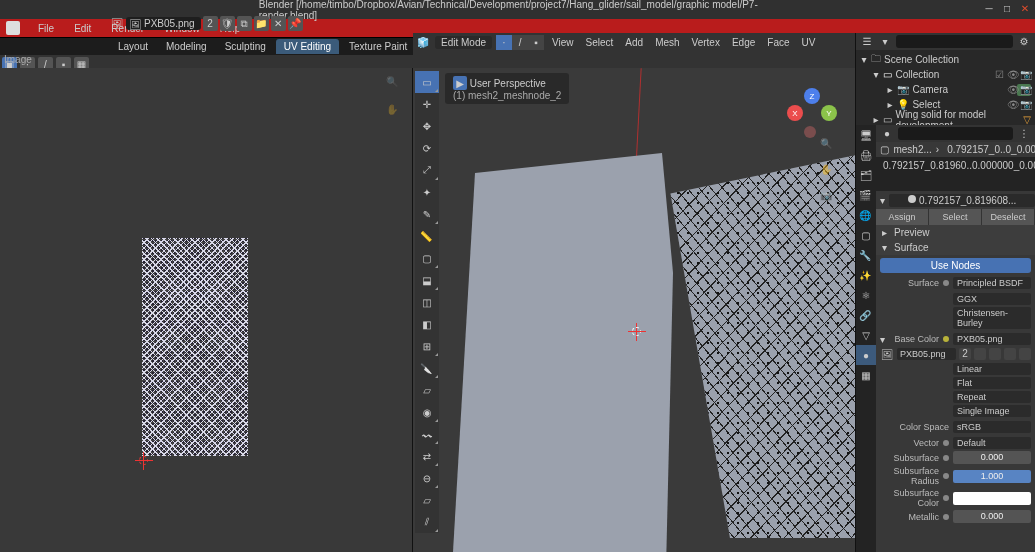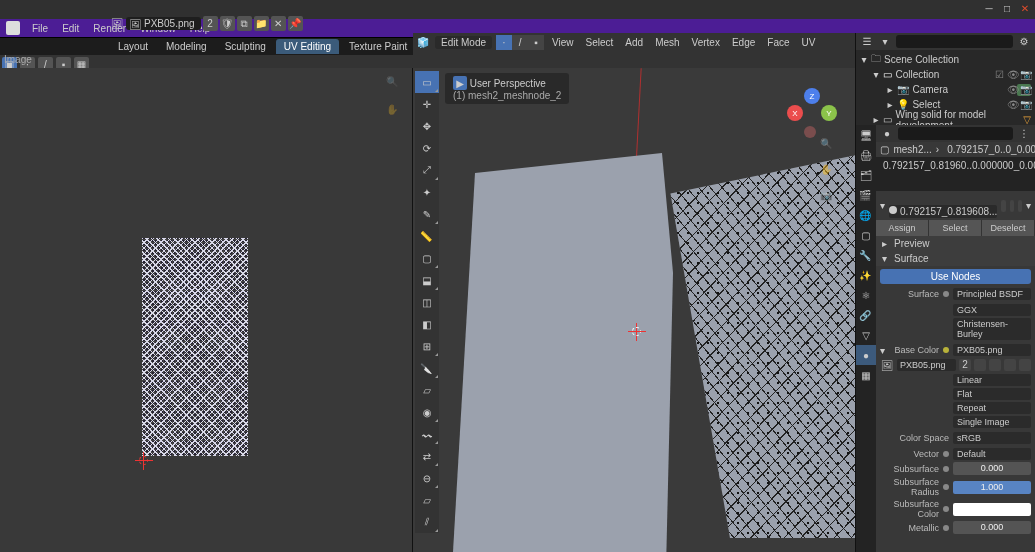--- a/index.html
+++ b/index.html
@@ -2,21 +2,21 @@
 <html><head>
 <meta charset="utf-8">
 <style>
 * { margin:0; padding:0; box-sizing:border-box; font-family:sans-serif; font-size:10px; color:#ccc; user-select:none; }
 body { width:1035px; height:552px; background:#333; overflow:hidden; position:relative; }
 .titlebar { height:19px; background:#303030; display:flex; align-items:center; position:relative; }
 .title-text { position:absolute; left:50%; transform:translateX(-50%); font-size:10px; }
 .wincontrols { position:absolute; right:4px; top:2px; display:flex; gap:6px; }
 .wc { width:12px; height:12px; display:flex; align-items:center; justify-content:center; cursor:pointer; }
 .wc.close{ color:#e04c2c; }
-.main-menu { height:18px; background:#4c1d95; display:flex; align-items:center; padding:0 6px; gap:2px; }
+.main-menu { height:18px; background:#b91c1c; display:flex; align-items:center; padding:0 6px; gap:8px; }
 .main-menu .logo{ width:14px;height:14px;background:#ddd;border-radius:2px;margin-right:4px;}
 .mm-item{ padding:1px 6px; cursor:pointer; }
 .topbar { height:18px; background:#1c1c1c; display:flex; align-items:center; border-top:1px solid #000; position:relative;}
 .tabs { display:flex; gap:2px; margin-left:110px;}
 .tab{ padding:2px 8px; border-radius:3px 3px 0 0; cursor:pointer;}
 .tab.active{ background:#3b5b7a; color:#fff;}
 .topbar-right{ position:absolute; right:4px; display:flex; align-items:center; gap:4px;}
 .tb-field{ background:#1e1e1e; border:1px solid #444; padding:1px 18px 1px 14px; border-radius:3px; position:relative; font-size:10px;}
 .tb-field .dot{ position:absolute; left:4px; top:4px; width:5px;height:5px;border-radius:50%;}
 .row2 { height:18px; background:#333; display:flex; }
@@ -90,21 +90,21 @@
 .dot-ico{width:8px;height:8px;border-radius:50%;}
 
 .props{ position:absolute; top:57px; right:0; width:180px; bottom:0; background:#333; border-left:1px solid #111; display:flex;}
 .props-tabs{width:20px;background:#232323;display:flex;flex-direction:column;}
 .ptab{width:20px;height:20px;display:flex;align-items:center;justify-content:center;cursor:pointer;}
 .ptab.active{background:#3c5a7c;}
 .props-body{flex:1;overflow:hidden;background:#383838;}
 .crumb{height:17px;background:#333;display:flex;align-items:center;padding:0 4px;gap:4px;font-size:9px;}
 .crumb .srch{flex:1;background:#1a1a1a;height:13px;border-radius:3px;}
 .bc-row{display:flex;align-items:center;padding:2px 4px;gap:4px;font-size:9px;}
-.bc-field{flex:1;background:#2a2a2a;padding:1px 0;border-radius:2px;display:flex;gap:3px;margin-top:12px;}
+.bc-field{flex:1;background:#2a2a2a;padding:1px 19px;border-radius:2px;display:flex;gap:3px;}
 .mat-row{background:#232323;padding:2px 4px;font-size:9px;display:flex;align-items:center;gap:3px;}
 .mat-swatch{width:12px;height:12px;border-radius:50%;background:#ccc;}
 .mat-btns{display:flex;height:16px;}
 .mat-btns .b{flex:1;background:#555;display:flex;align-items:center;justify-content:center;cursor:pointer;border-right:1px solid #333;font-size:9px;}
 .panel-hd{background:#3d3d3d;padding:2px 6px;font-size:10px;display:flex;align-items:center;gap:4px;cursor:pointer;}
 .panel-hd .ar{width:8px;}
 .usenodes{background:#4772b3;color:#fff;text-align:center;padding:2px;border-radius:3px;margin:3px 4px;font-size:10px;}
 .prop-row{display:flex;align-items:center;padding:1px 4px;gap:4px;}
 .prop-row .lbl{flex:1;text-align:right;font-size:9px;color:#bbb;}
 .prop-row .dot{width:6px;height:6px;border-radius:50%;background:#888;}
@@ -117,20 +117,21 @@
 .colbox{width:78px;height:13px;background:#fff;border-radius:2px;}
 .sect-gap{height:2px;}
 .tx-row{display:flex;align-items:center;padding:1px 4px;gap:3px;}
 .tx-row .tx-field{flex:1;background:#2a2a2a;padding:1px 3px;border-radius:2px;font-size:9px;}
 .mini-icn{width:12px;height:12px;background:#444;border-radius:2px;cursor:pointer;}
 </style>
 </head>
 <body>
 
 <div class="titlebar">
+  <span class="title-text">Blender [/home/timbo/Dropbox/Avian/Technical/Development/project7/Hang_glider/sail_model/graphic model/P7-render.blend]</span>
   <div class="wincontrols">
     <div class="wc">─</div>
     <div class="wc">□</div>
     <div class="wc close">✕</div>
   </div>
 </div>
 
 <div class="main-menu">
   <div class="logo"></div>
   <span class="mm-item">File</span>

